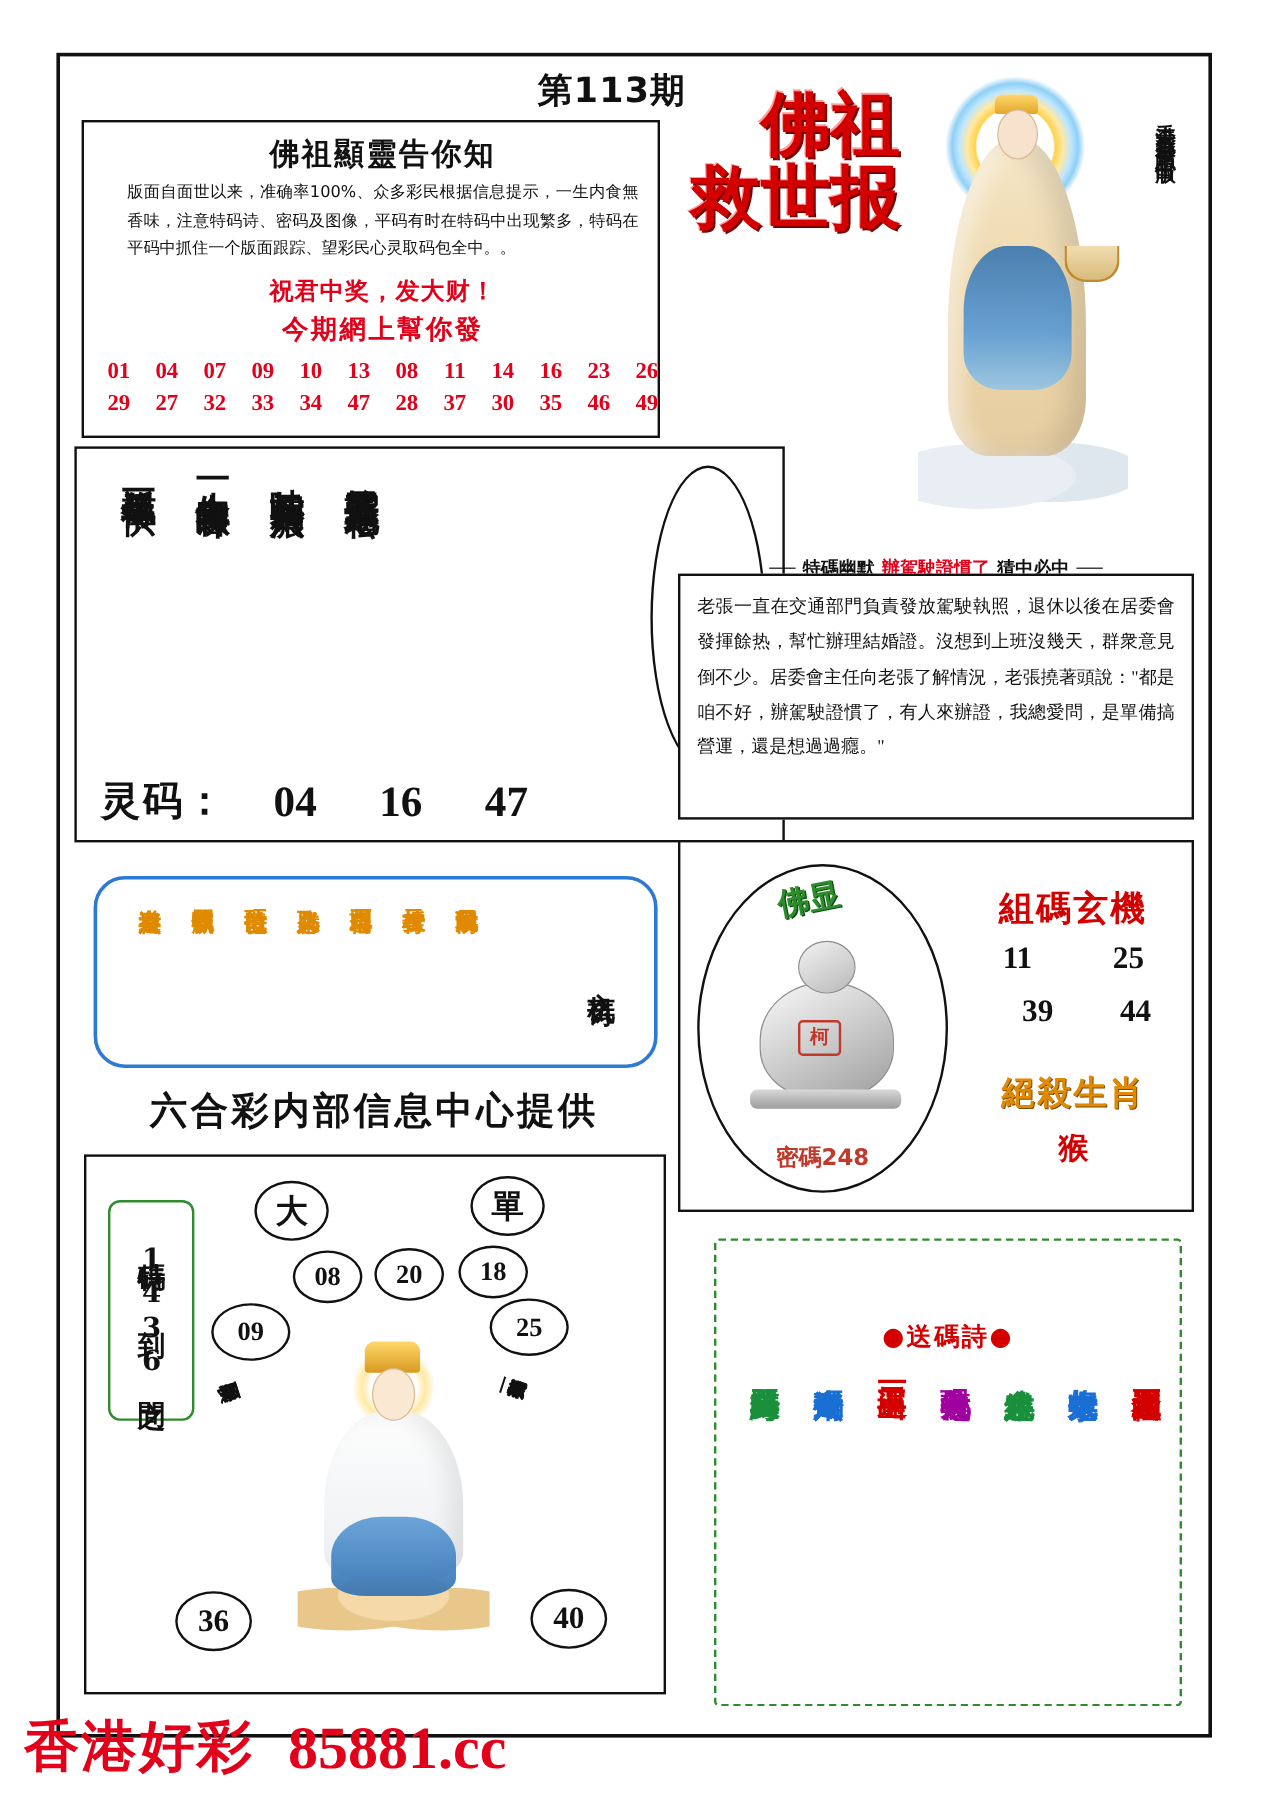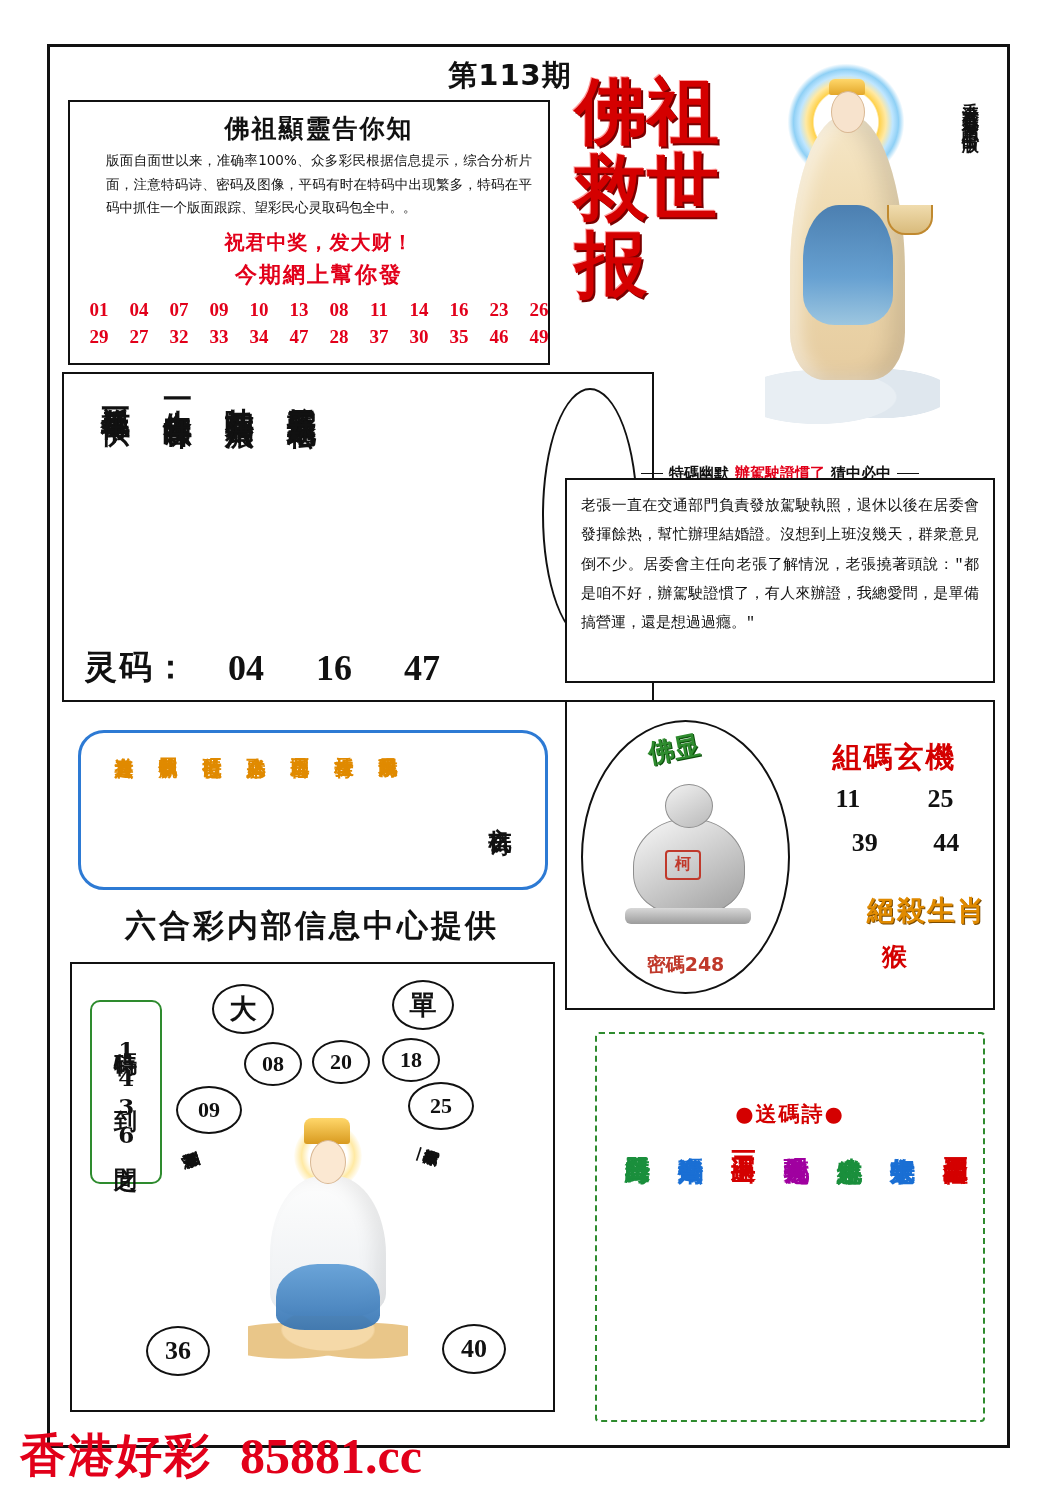--- a/index.html
+++ b/index.html
@@ -44,23 +44,23 @@
   .numrow{display:flex;}
   .numrow span{
     width:40px;text-align:center;color:#e2001a;font-size:19px;font-weight:bold;
     line-height:1.45;font-family:"Liberation Serif",serif;
   }
   .numgap{width:18px;}
 
   
   .artzone{position:absolute;left:565px;top:55px;width:420px;height:395px;}
   .bigtitle{
-    position:absolute;left:10px;top:18px;width:175px;text-align:left;
-    font-family:"DejaVu Serif","Liberation Serif",serif;
-    font-weight:bold;color:#d40000;font-size:72px;line-height:1.06;
+    position:absolute;left:10px;top:18px;width:175px;text-align:right;
+    font-family:"DejaVu Serif","Liberation Serif",serif;
+    font-weight:bold;color:#d40000;font-size:58px;line-height:1.06;
     text-shadow:2px 2px 0 #7a0000, -1px -1px 0 #ff9d9d;
   }
   .bigtitle span{display:block;}
   .vertpub{
     position:absolute;right:4px;top:34px;width:40px;
     writing-mode:vertical-rl;text-orientation:upright;
     font-size:17px;font-weight:bold;color:#111;letter-spacing:3px;line-height:1.25;
   }
   .deity{
     position:absolute;left:180px;top:0px;width:215px;height:385px;
@@ -145,21 +145,21 @@
     display:flex;align-items:center;justify-content:center;gap:6px;font-size:15px;font-weight:bold;
   }
   .humor-head .ln{flex:0 0 22px;height:1px;background:#111;}
   .humor-head .b{color:#111;}
   .humor-head .r{color:#e2001a;}
   .humorbox{
     position:absolute;left:565px;top:478px;width:430px;height:205px;
     border:2px solid #111;box-sizing:border-box;background:#fff;padding:12px 14px;
   }
   .humorbox p{
-    margin:0;font-family:Liberation Mono, monospace;
+    margin:0;font-family:Liberation Serif, serif;
     font-size:15px;line-height:1.95;color:#111;text-align:justify;
   }
 
   
   .xuanji{
     position:absolute;left:78px;top:730px;width:470px;height:160px;
     border:3px solid #2d7ad4;border-radius:26px;background:#fff;
     box-sizing:border-box;
   }
   .xj-cols{
@@ -231,21 +231,21 @@
     font-family:"DejaVu Serif","Liberation Serif",serif;
     font-size:29px;font-weight:bold;color:#d40000;letter-spacing:2px;
   }
   .zm-nums{
     position:absolute;left:235px;top:82px;width:185px;
     font-family:"Liberation Serif",serif;color:#111;font-size:26px;font-weight:bold;
   }
   .zm-nums .r1{display:flex;justify-content:space-around;margin-bottom:14px;}
   .zm-nums .r2{display:flex;justify-content:space-around;padding-left:22px;}
   .jssx{
-    position:absolute;left:235px;top:190px;width:185px;text-align:right;
+    position:absolute;left:235px;top:190px;width:185px;text-align:center;
     font-family:"DejaVu Serif","Liberation Serif",serif;
     font-size:28px;font-weight:bold;color:#e08a00;letter-spacing:2px;
     text-shadow:1px 1px 0 #7a4a00;
   }
   .jssx-val{
     position:absolute;left:235px;top:238px;width:185px;text-align:center;
     font-size:25px;font-weight:bold;color:#d40000;
   }
 
   
@@ -345,21 +345,21 @@
 </head>
 <body>
 
 <div class="page">
   <div class="frame"></div>
 
   <div class="issue">第113期</div>
 
   <div class="notice">
     <h2>佛祖顯靈告你知</h2>
-    <p>版面自面世以来，准确率100%、众多彩民根据信息提示，综合分析片面，注意特码诗、密码及图像，平码有时在特码中出现繁多，特码在平码中抓住一个版面跟踪、望彩民心灵取码包全中。。</p>
+    <p>版面自面世以来，准确率100%、众多彩民根据信息提示，一生内食無香味，注意特码诗、密码及图像，平码有时在特码中出现繁多，特码在平码中抓住一个版面跟踪、望彩民心灵取码包全中。。</p>
     <div class="red1">祝君中奖，发大财！</div>
     <div class="red2">今期網上幫你發</div>
     <div class="numgrid">
       <div class="numcol">
         <div class="numrow">
           <span>01</span>
           <span>04</span>
           <span>07</span>
           <span>09</span>
           <span>10</span>

